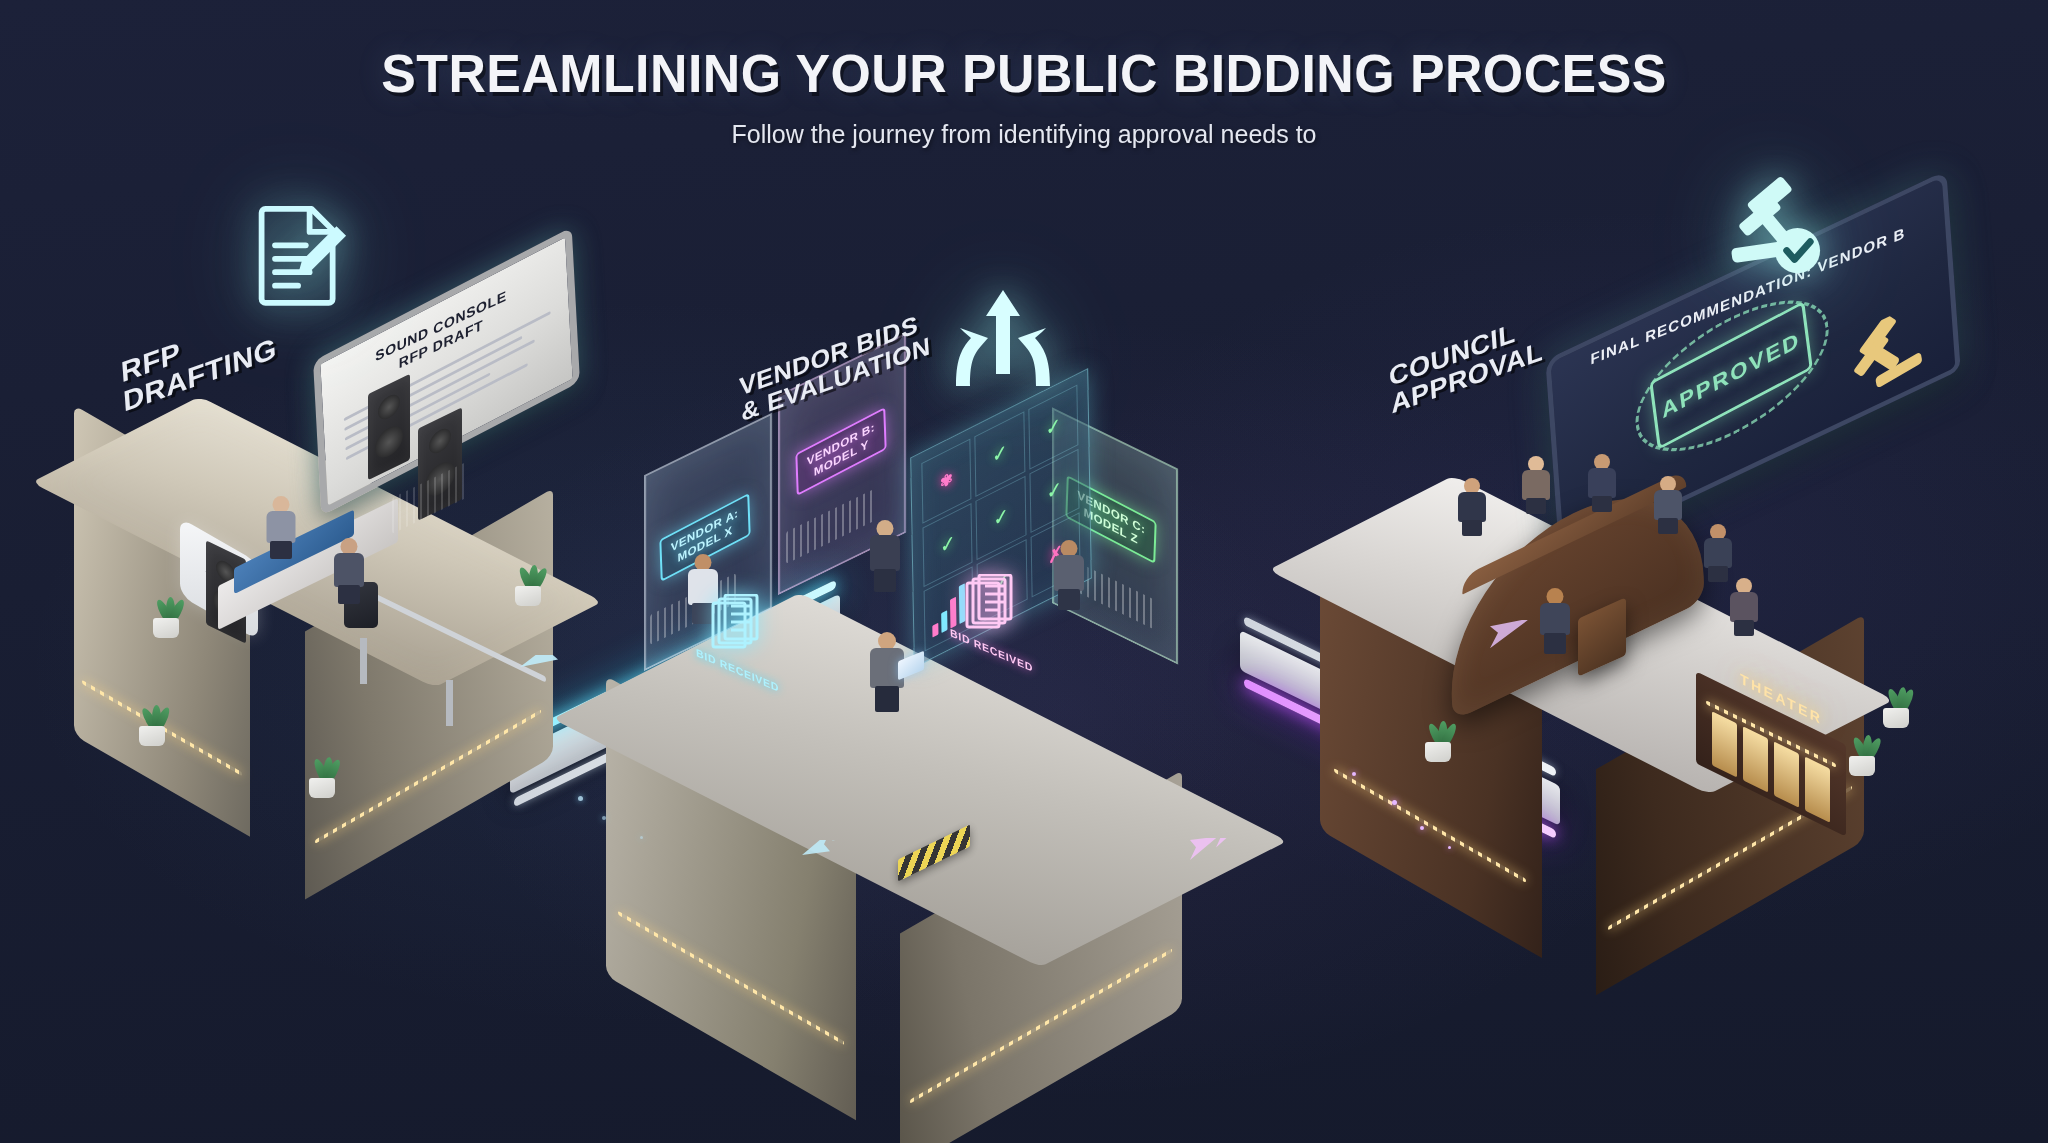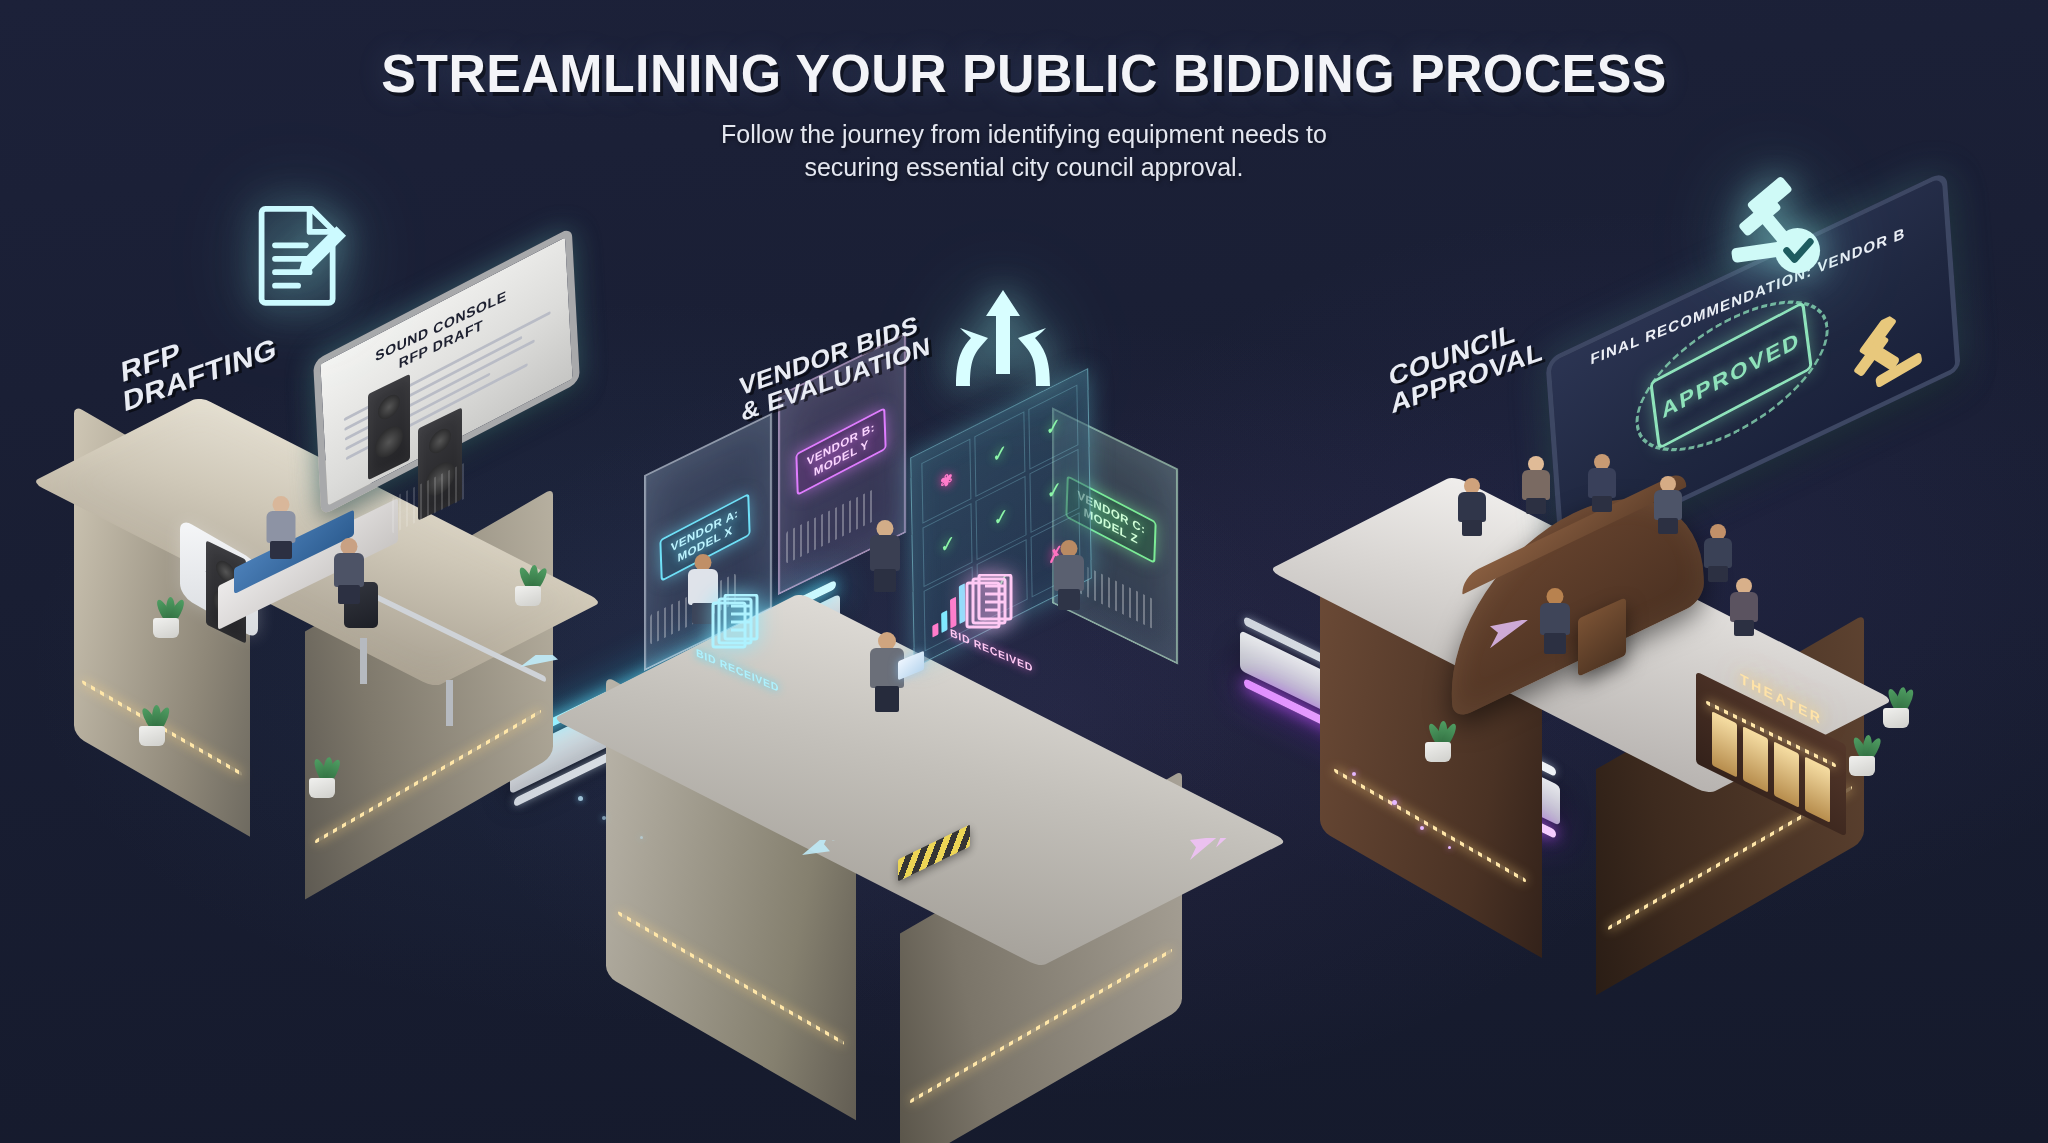--- a/index.html
+++ b/index.html
@@ -245,22 +245,21 @@
   .dustdot { position:absolute; border-radius:50%; background:#bfeaff; box-shadow:0 0 6px #8fdcff; z-index:35; }
 </style>
 </head>
 <body>
 
 <div id="stage">
 
   <div class="hdr">
     <div class="title">STREAMLINING YOUR PUBLIC BIDDING PROCESS</div>
     <div class="subtitle">
-      <div>Follow the journey from identifying equipment needs to</div>
-      <div>securing essential city council approval.</div>
+      <div>Follow the journey from identifying approval needs to</div>
     </div>
   </div>
 
   <div class="glyph" style="left:252px; top:200px; width:96px; height:108px;">
     <svg viewBox="0 0 100 110" width="96" height="108">
       <path d="M14 8 h48 l22 22 v72 a4 4 0 0 1 -4 4 H14 a4 4 0 0 1 -4 -4 V12 a4 4 0 0 1 4 -4 z" fill="none" stroke="#ccfaff" stroke-width="6" stroke-linejoin="round"></path>
       <path d="M60 8 v24 h24" fill="none" stroke="#ccfaff" stroke-width="6" stroke-linejoin="round"></path>
       <g stroke="#ccfaff" stroke-width="6" stroke-linecap="round">
         <line x1="24" y1="46" x2="56" y2="46"></line>
         <line x1="24" y1="60" x2="64" y2="60"></line>

